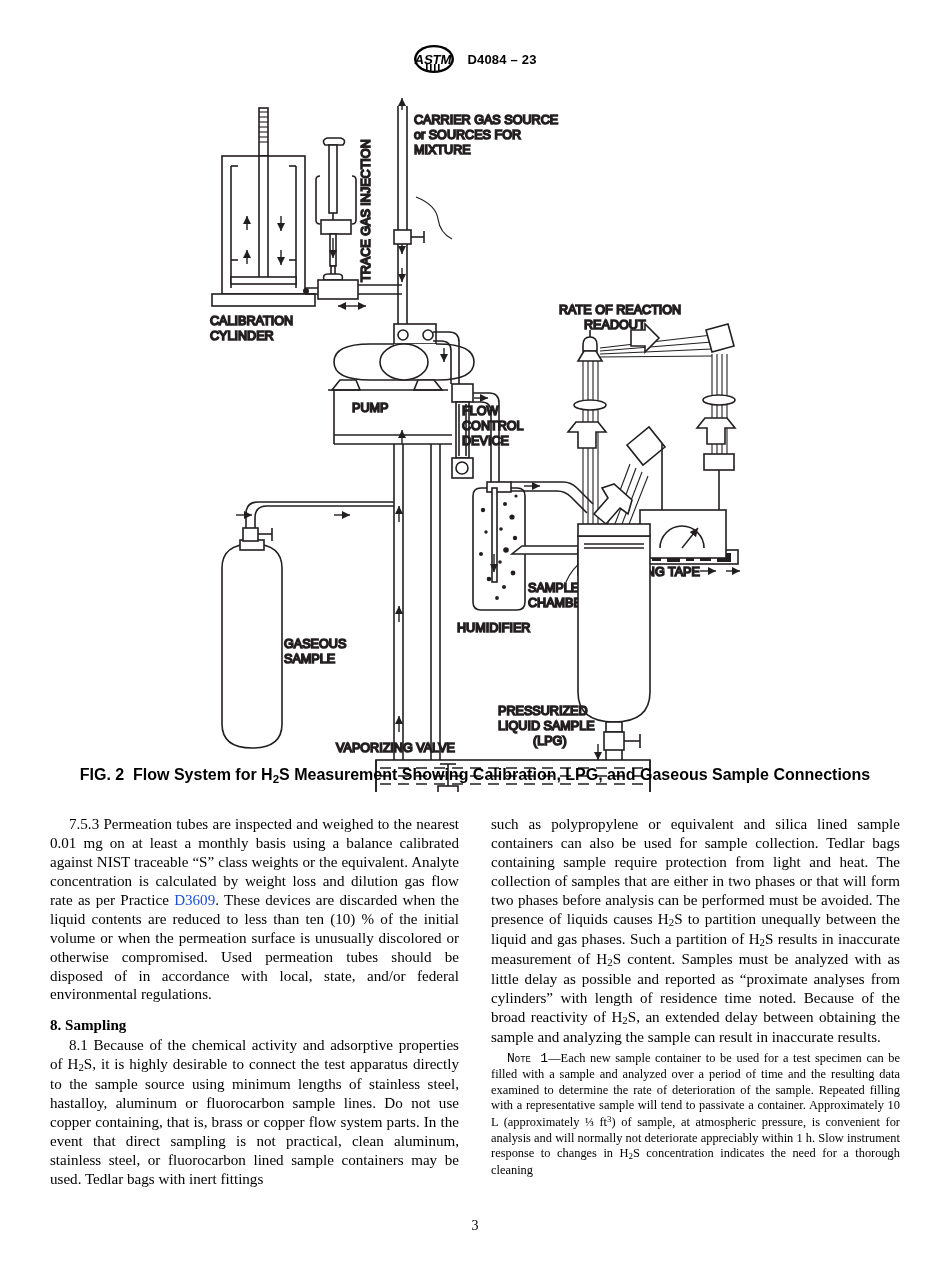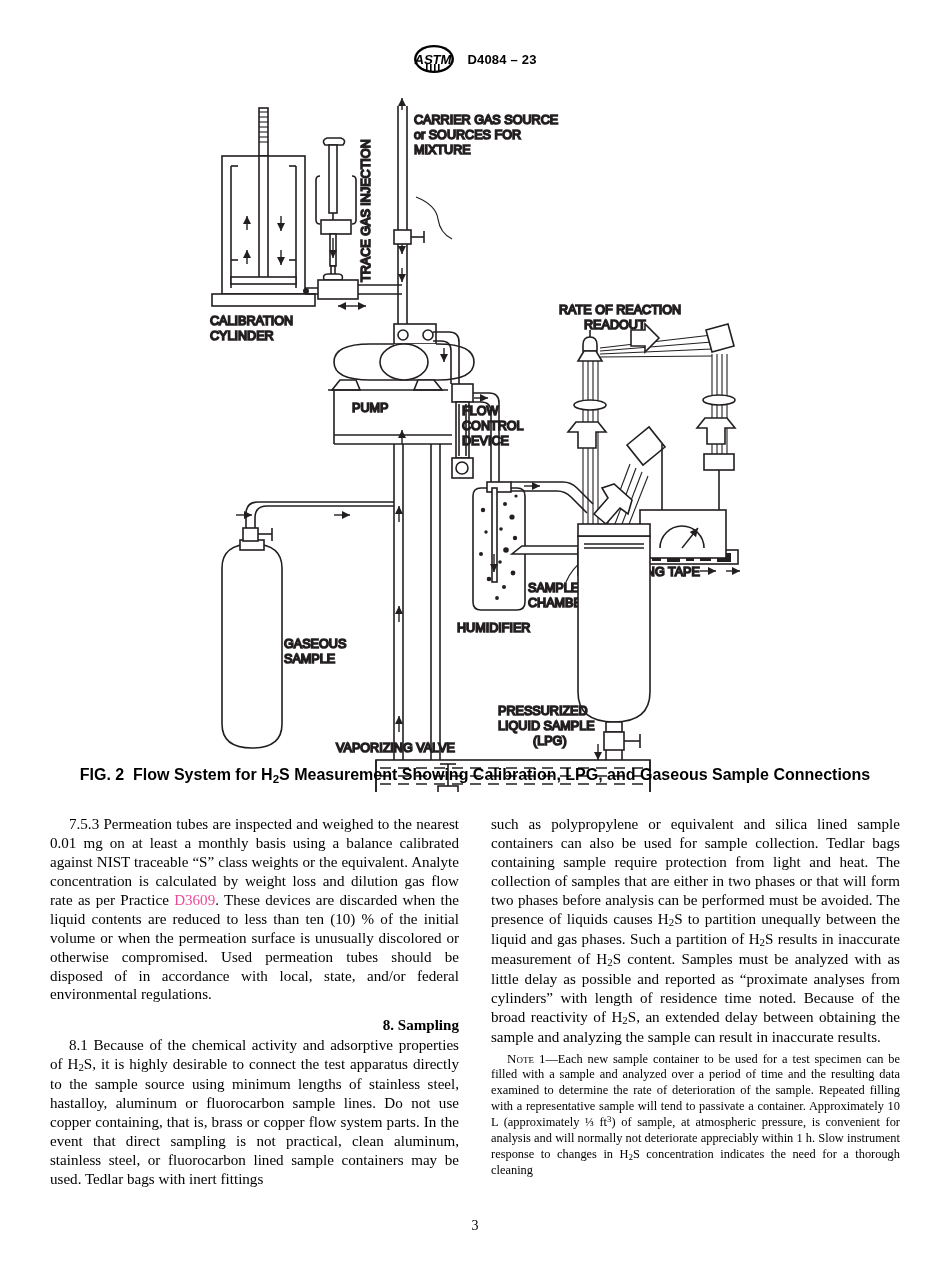--- a/index.html
+++ b/index.html
@@ -79,36 +79,37 @@
     text-align: justify;
     text-justify: inter-word;
     hyphens: manual;
   }
   .indent { text-indent: 19px; }
 
   h3.section-head {
     font-size: 15.1px;
     font-weight: bold;
     margin: 13px 0 2px 0;
-    text-align: right;
+    text-align: left;
   }
 
   p.note {
     margin: 4px 0 0 0;
     font-size: 12.4px;
     line-height: 1.265;
     text-align: justify;
     text-indent: 16px;
   }
   .note-label {
     font-variant: small-caps;
     font-size: 13px;
-  }
-
-  .link { color: #ec4899; }
+    font-family: Liberation Mono, monospace;
+  }
+
+  .link { color: #1d4ed8; }
 
   sub { font-size: 0.72em; vertical-align: -0.22em; }
   sup { font-size: 0.72em; vertical-align: 0.42em; }
 
   .frac { font-size: 0.95em; }
 
   
   #page-number {
     position: absolute;
     top: 1218px;

